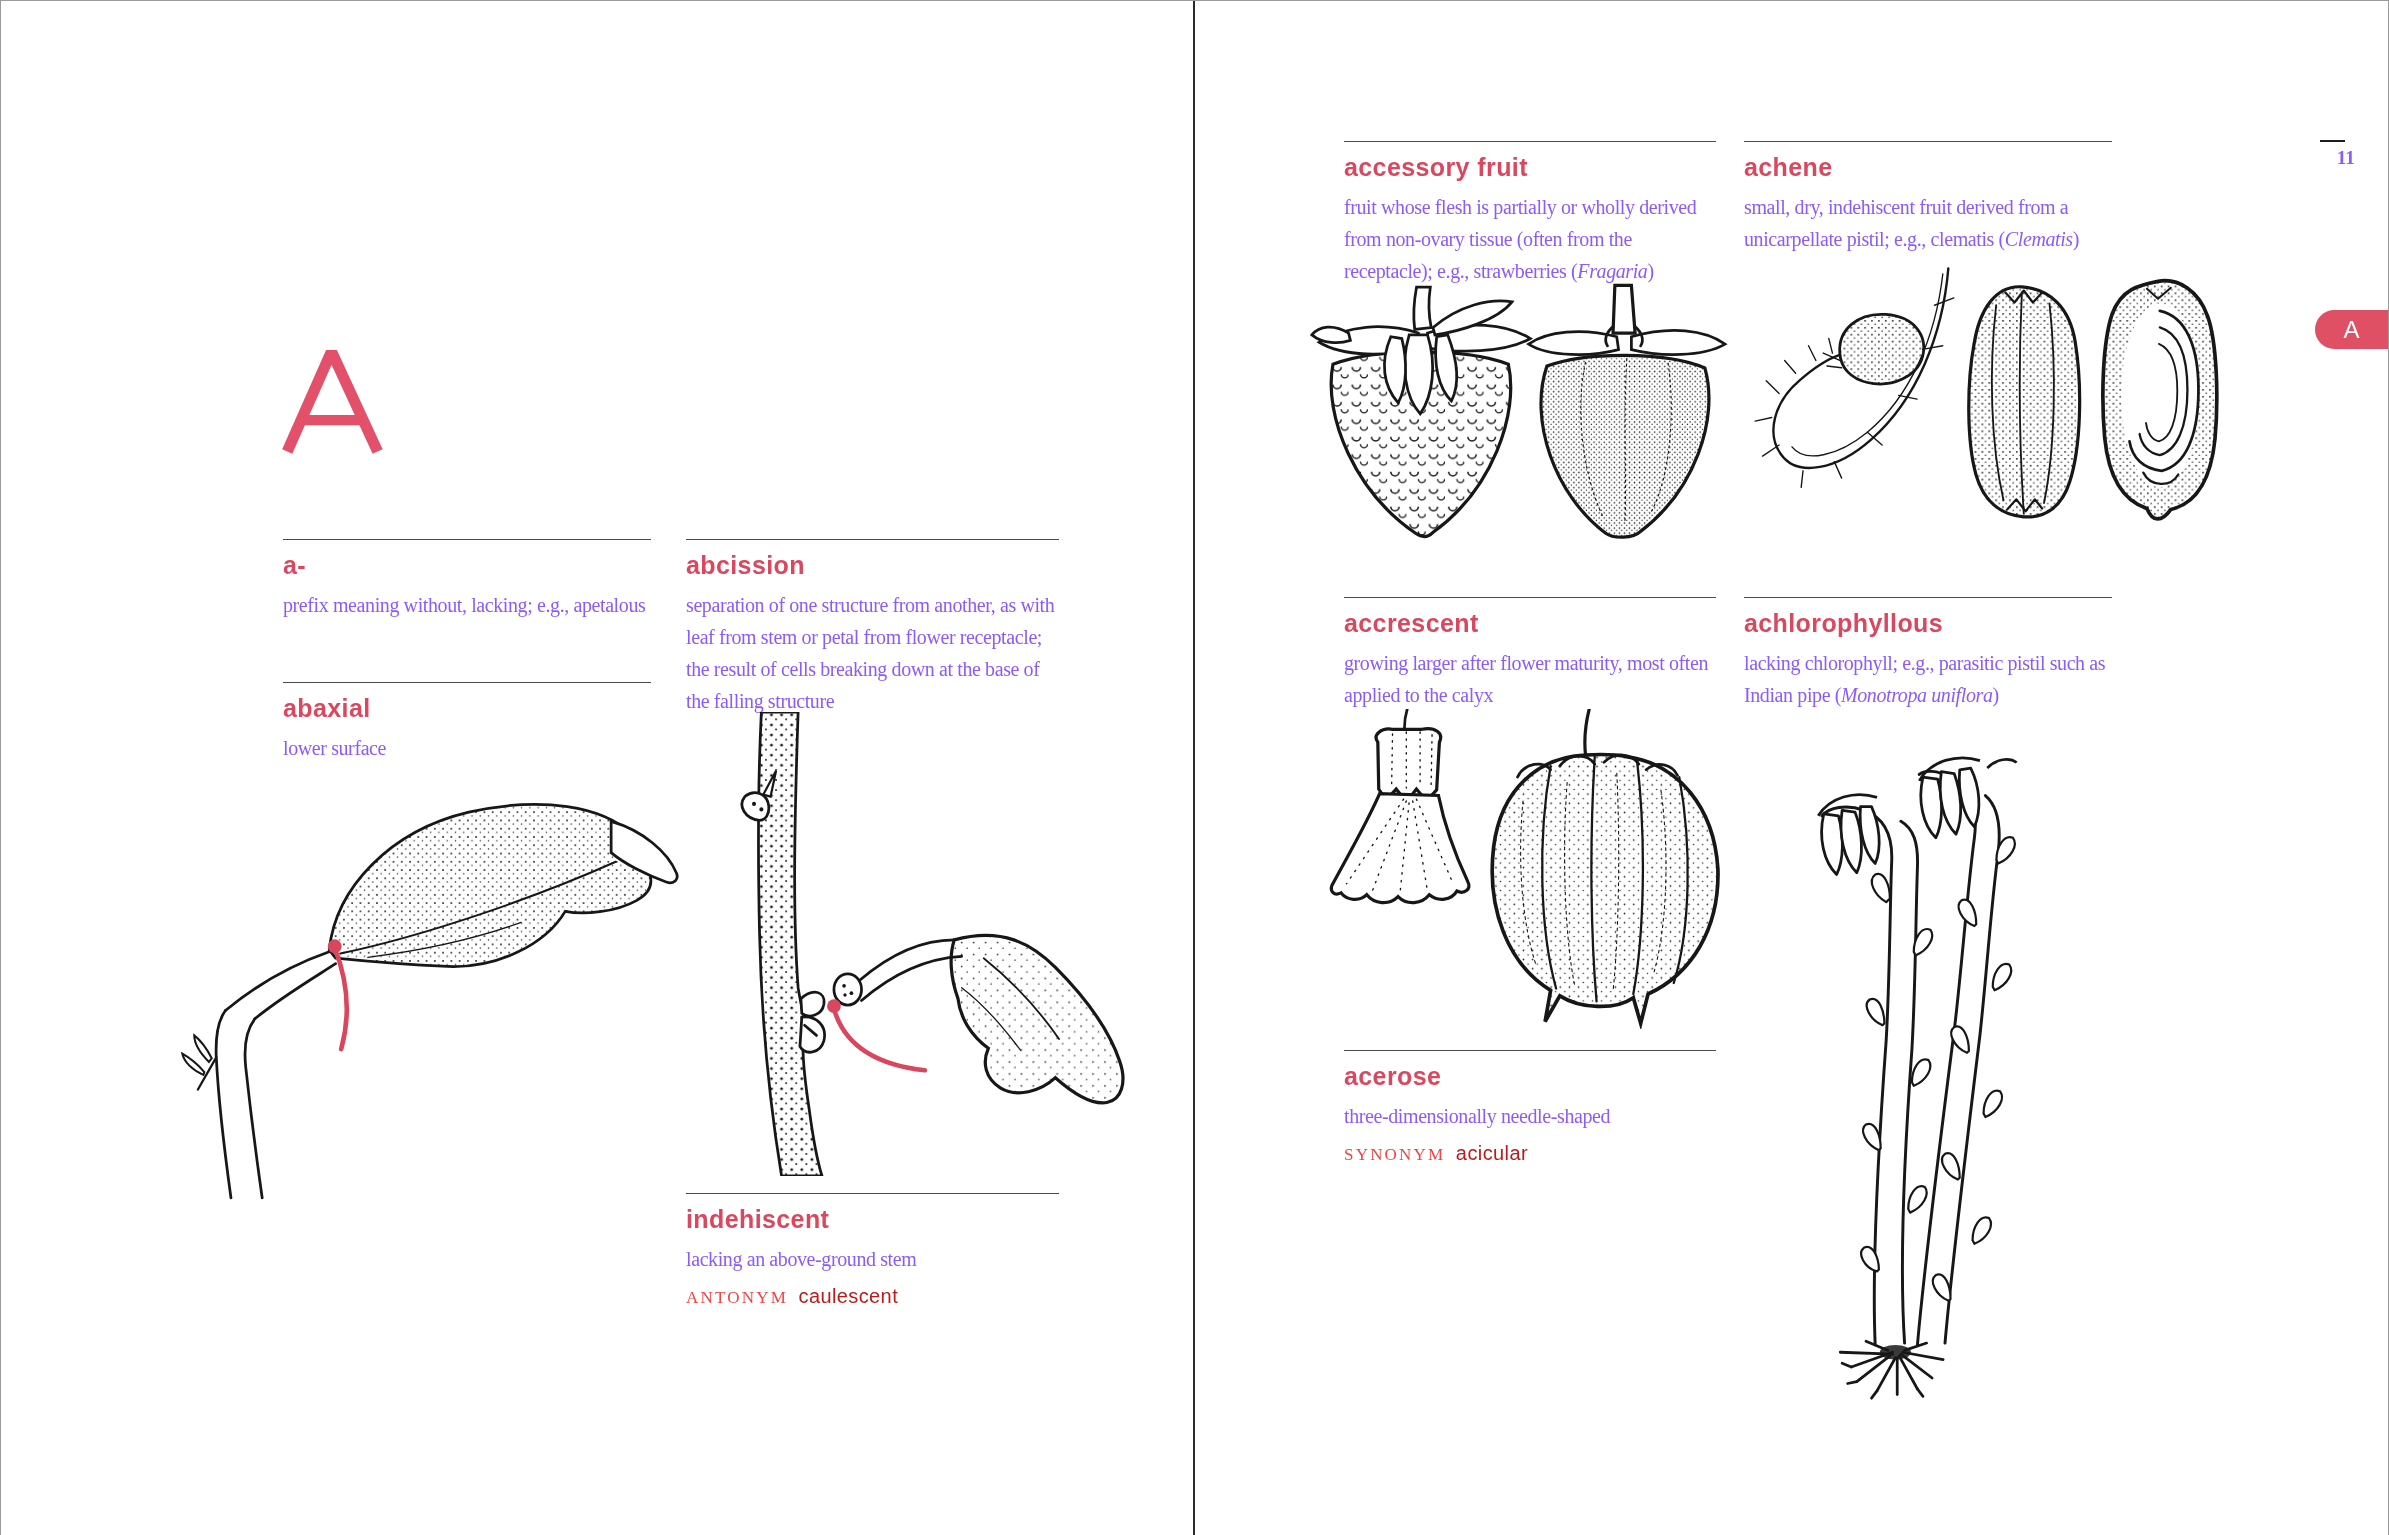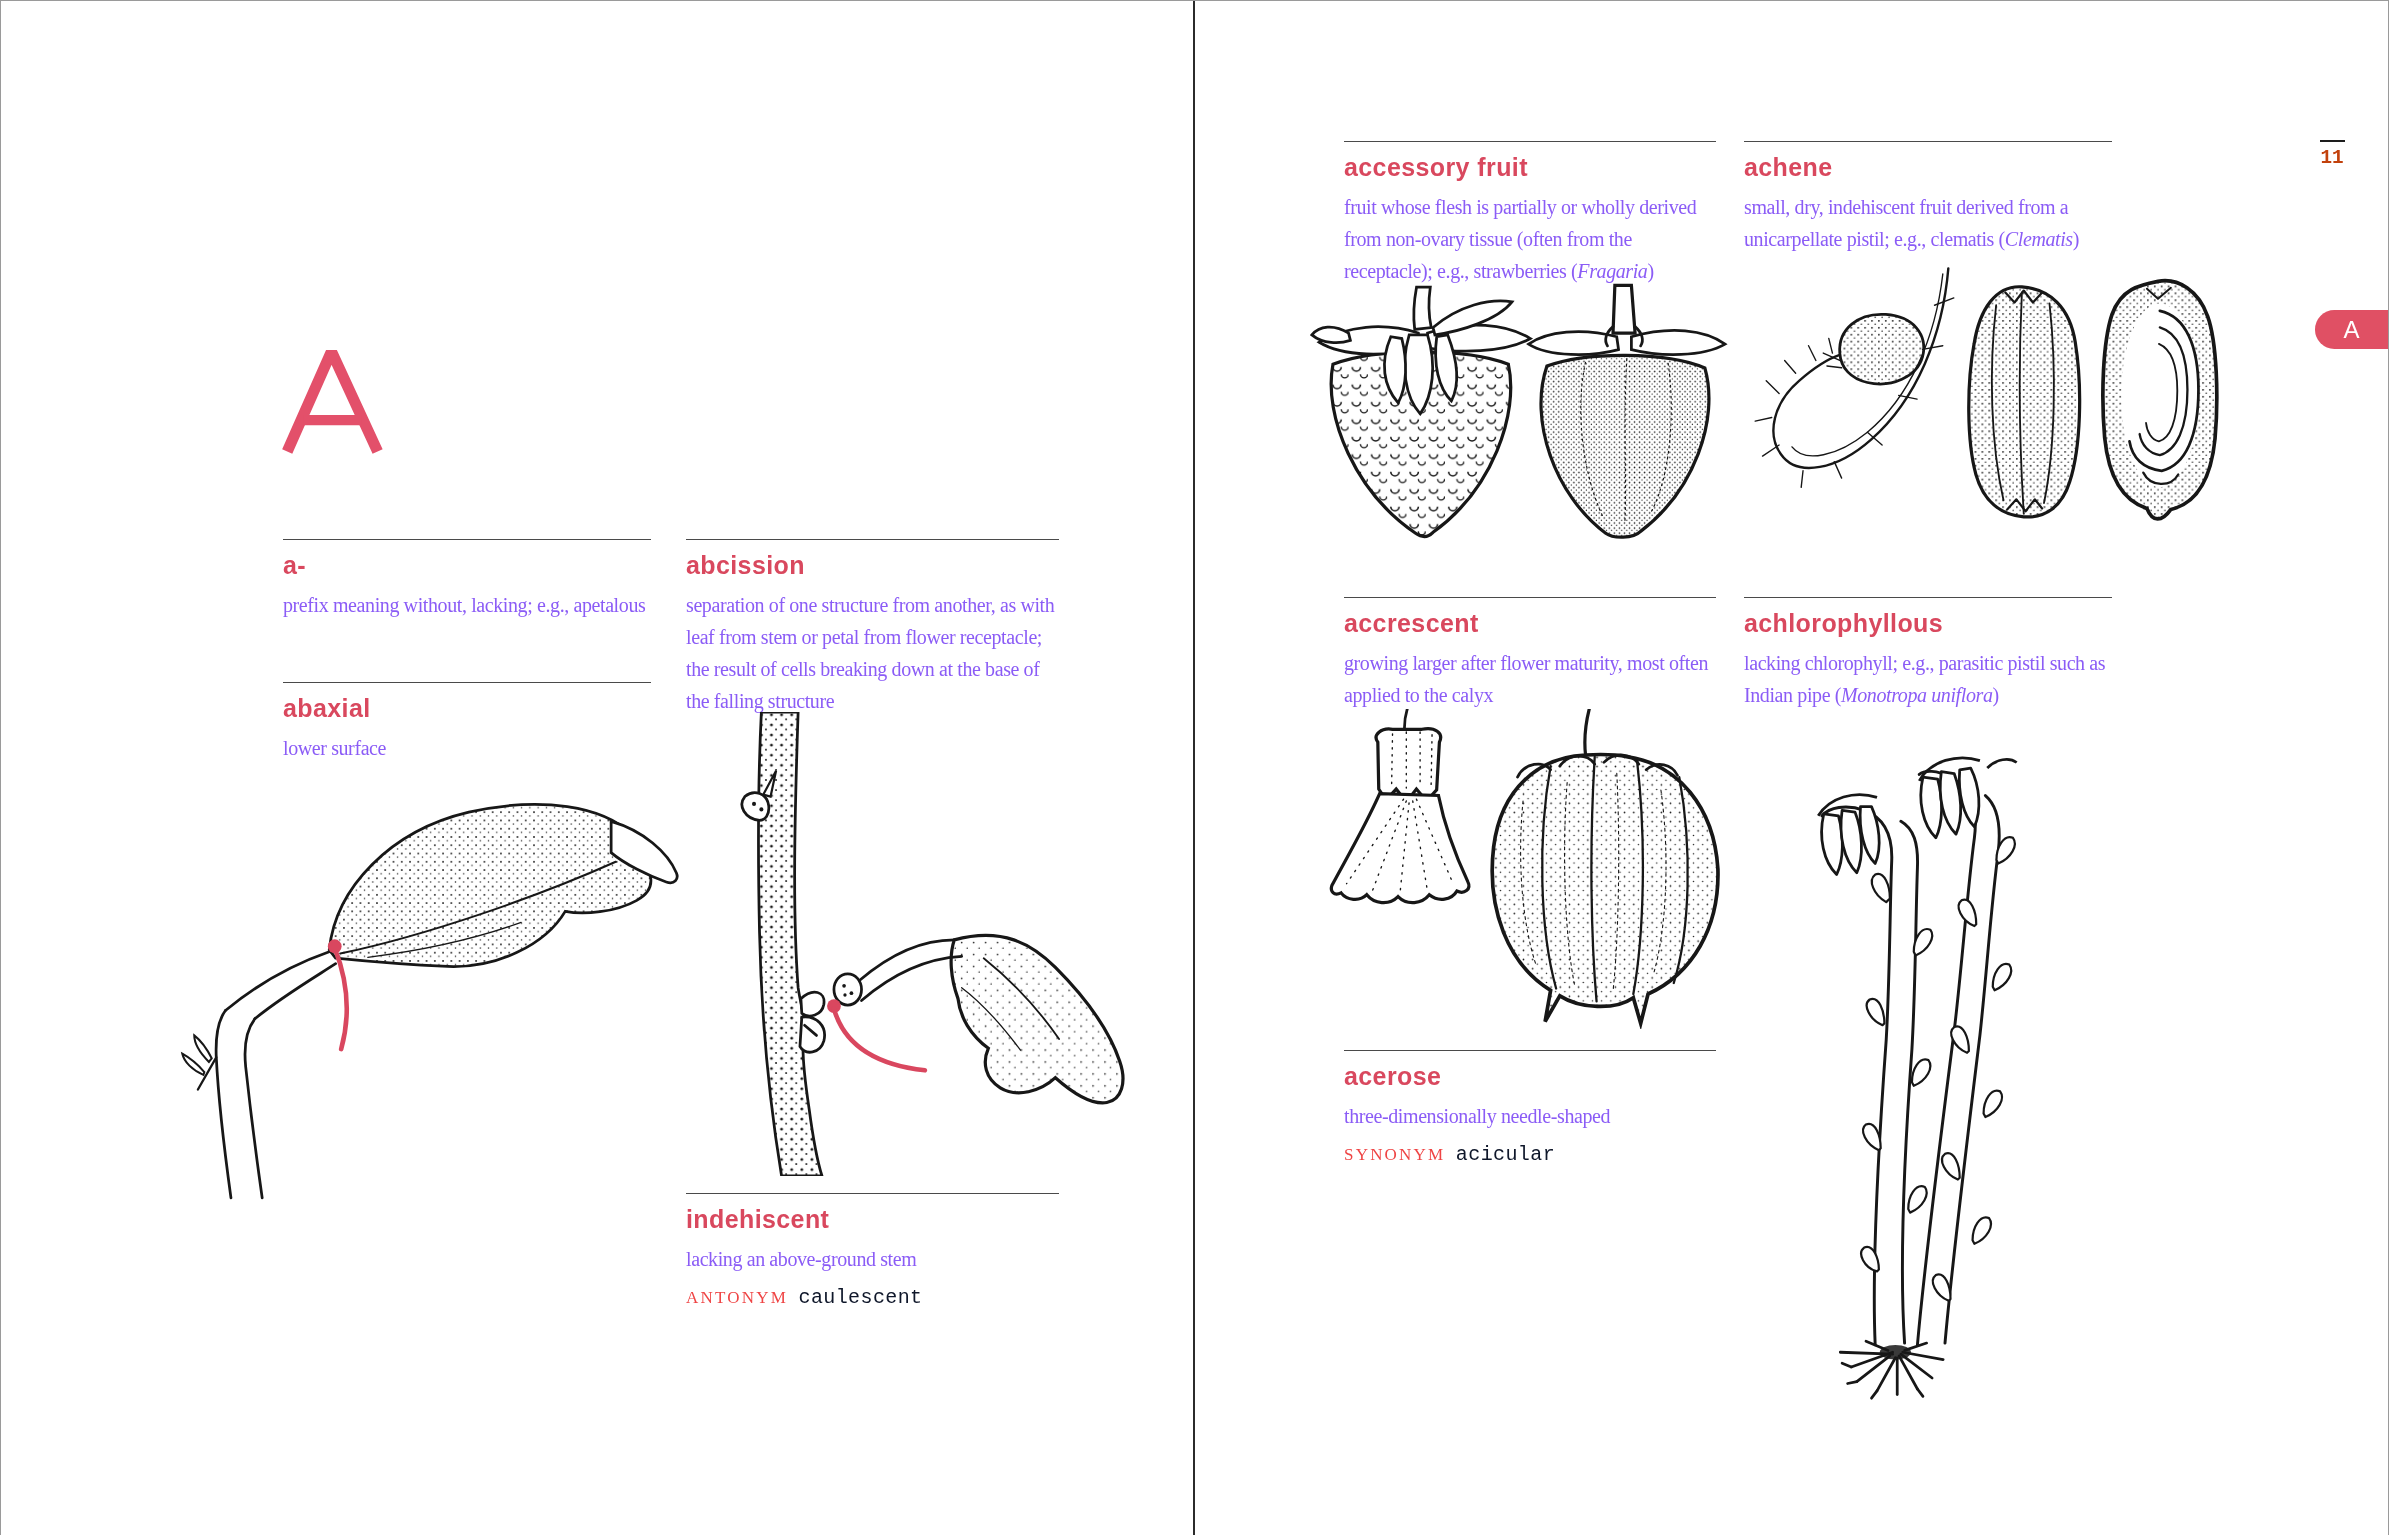--- a/index.html
+++ b/index.html
@@ -24,33 +24,33 @@
     margin:0;font-size:20px;line-height:32px;
     letter-spacing:-0.4px;color:#8b5cf6;
   }
   .def i{font-style:italic;}
   .relation{margin:6.4px 0 0 0;font-size:20px;line-height:29px;}
   .rel-label{
     font-family:"Liberation Serif",serif;
     font-size:17px;letter-spacing:2.2px;color:#ef4444;
   }
   .rel-term{
-    font-family:Liberation Mono, monospace;
-    font-size:20px;letter-spacing:0.4px;color:#0f172a;padding-left:5.5px;
+    font-family:Liberation Sans, sans-serif;
+    font-size:20px;letter-spacing:0.4px;color:#b91c1c;padding-left:5.5px;
   }
 
   .illo{position:absolute;}
   .illo svg{display:block;width:100%;height:100%;}
 
   .big-letter{position:absolute;left:278px;top:350px;width:107px;height:105px;}
 
   .pagenum-rule{position:absolute;left:2320px;top:140px;width:25px;border-top:2px solid #1d1d1d;}
   .pagenum{
-    position:absolute;left:2309px;top:147px;width:46px;text-align:center;
-    font-family:Liberation Mono, monospace;font-weight:700;font-size:19.3px;color:#c2410c;
+    position:absolute;left:2309px;top:147px;width:46px;text-align:right;
+    font-family:Liberation Serif, serif;font-weight:700;font-size:19.3px;color:#8b5cf6;
   }
   .alpha-tab{
     position:absolute;left:2315px;top:310px;width:74px;height:39px;
     background:#e05064;border-radius:19.3px 0 0 19.3px;
     display:flex;align-items:center;justify-content:center;
     font-family:"Liberation Sans",sans-serif;font-size:24px;color:#ffffff;
     letter-spacing:0.9px;z-index:45;
   }
   .ink{stroke:#171717;fill:none;stroke-linecap:round;stroke-linejoin:round;}
 </style>

